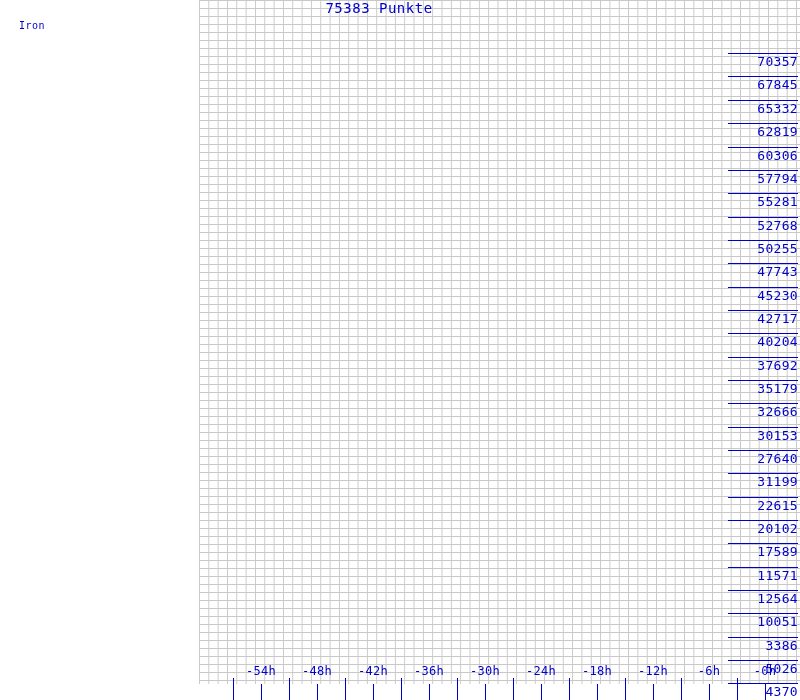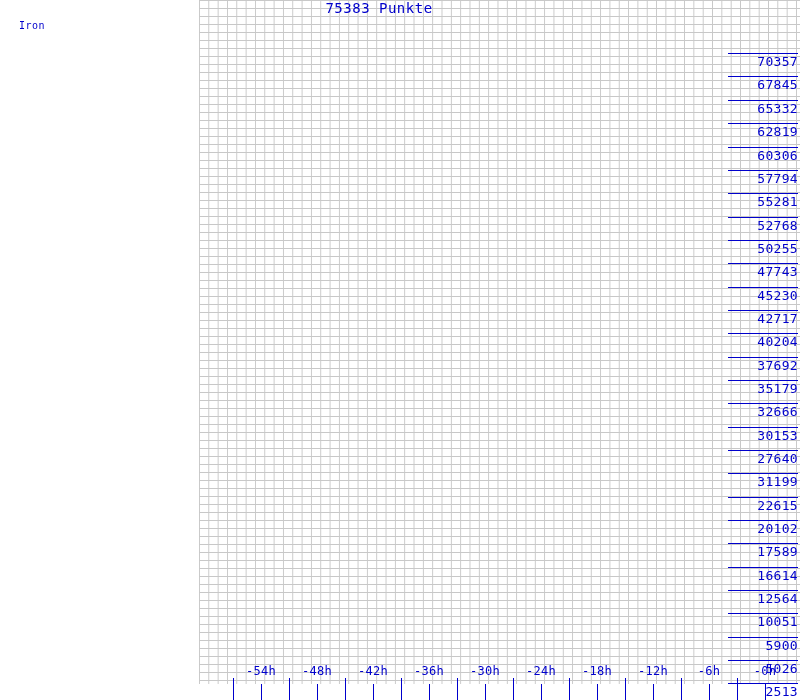--- a/index.html
+++ b/index.html
@@ -212,41 +212,41 @@
       <div class="y-row" style="top: 520px;">
         <div class="y-rule"></div>
         <div class="y-label">20102</div>
       </div>
       <div class="y-row" style="top: 543px;">
         <div class="y-rule"></div>
         <div class="y-label">17589</div>
       </div>
       <div class="y-row" style="top: 567px;">
         <div class="y-rule"></div>
-        <div class="y-label">16614</div>
+        <div class="y-label">11571</div>
       </div>
       <div class="y-row" style="top: 590px;">
         <div class="y-rule"></div>
         <div class="y-label">12564</div>
       </div>
       <div class="y-row" style="top: 613px;">
         <div class="y-rule"></div>
         <div class="y-label">10051</div>
       </div>
       <div class="y-row" style="top: 637px;">
         <div class="y-rule"></div>
-        <div class="y-label">5900</div>
+        <div class="y-label">3386</div>
       </div>
       <div class="y-row" style="top: 660px;">
         <div class="y-rule"></div>
         <div class="y-label">5026</div>
       </div>
       <div class="y-row" style="top: 683px;">
         <div class="y-rule"></div>
-        <div class="y-label">2513</div>
+        <div class="y-label">4370</div>
       </div>
     </div>
 
   <div id="x-axis">
       <div class="x-tick major" style="left: 225px;"></div>
       <div class="x-tick minor" style="left: 253px;"></div>
       <div class="x-label" style="left: 253px;">-54h</div>
       <div class="x-tick major" style="left: 281px;"></div>
       <div class="x-tick minor" style="left: 309px;"></div>
       <div class="x-label" style="left: 309px;">-48h</div>

